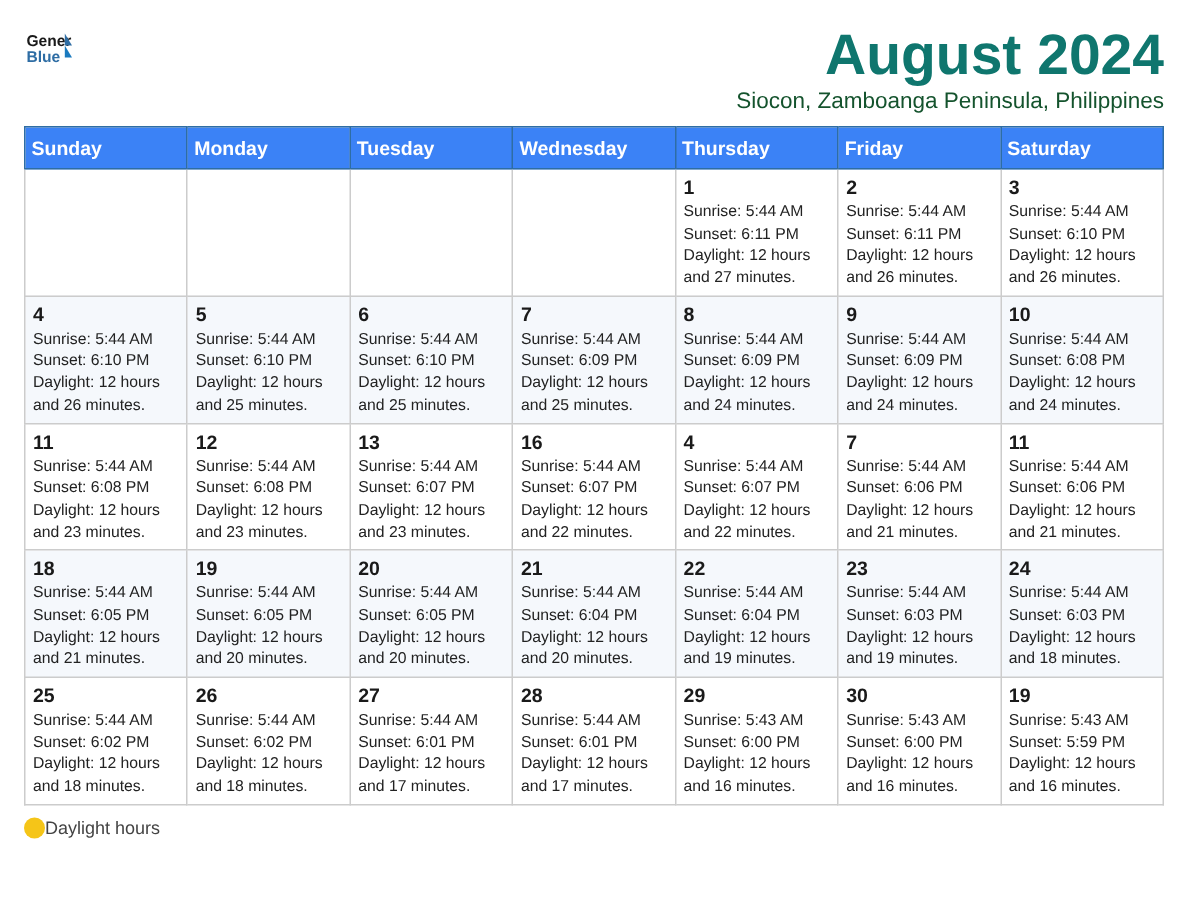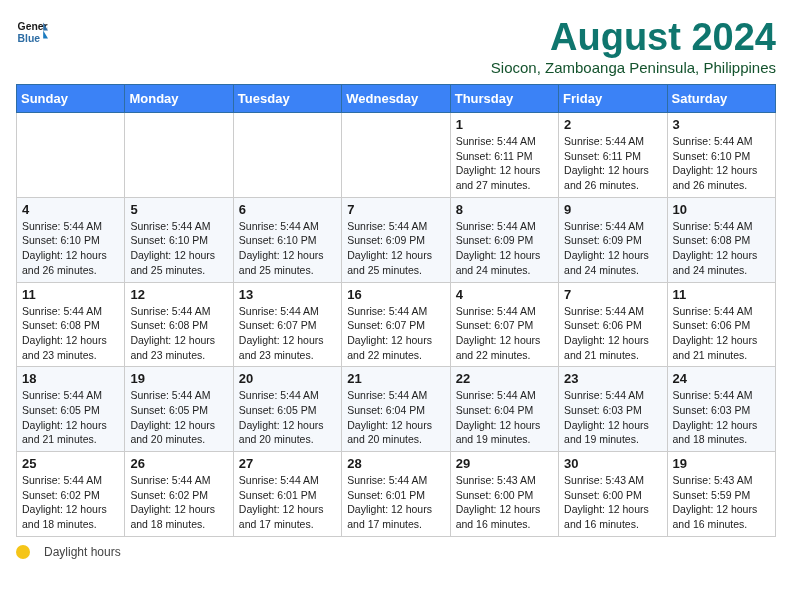--- a/index.html
+++ b/index.html
@@ -76,21 +76,21 @@
     }
     .empty-cell {
       background: #fff !important;
     }
     .footer-note {
       margin-top: 8px;
       font-size: 12px;
       color: #444;
       display: flex;
       align-items: center;
-      gap: 14px;
+      gap: 0;
     }
     .footer-sun {
       width: 14px;
       height: 14px;
       background: #f5c518;
       border-radius: 50%;
       display: inline-block;
     }
   </style>
 </head>

